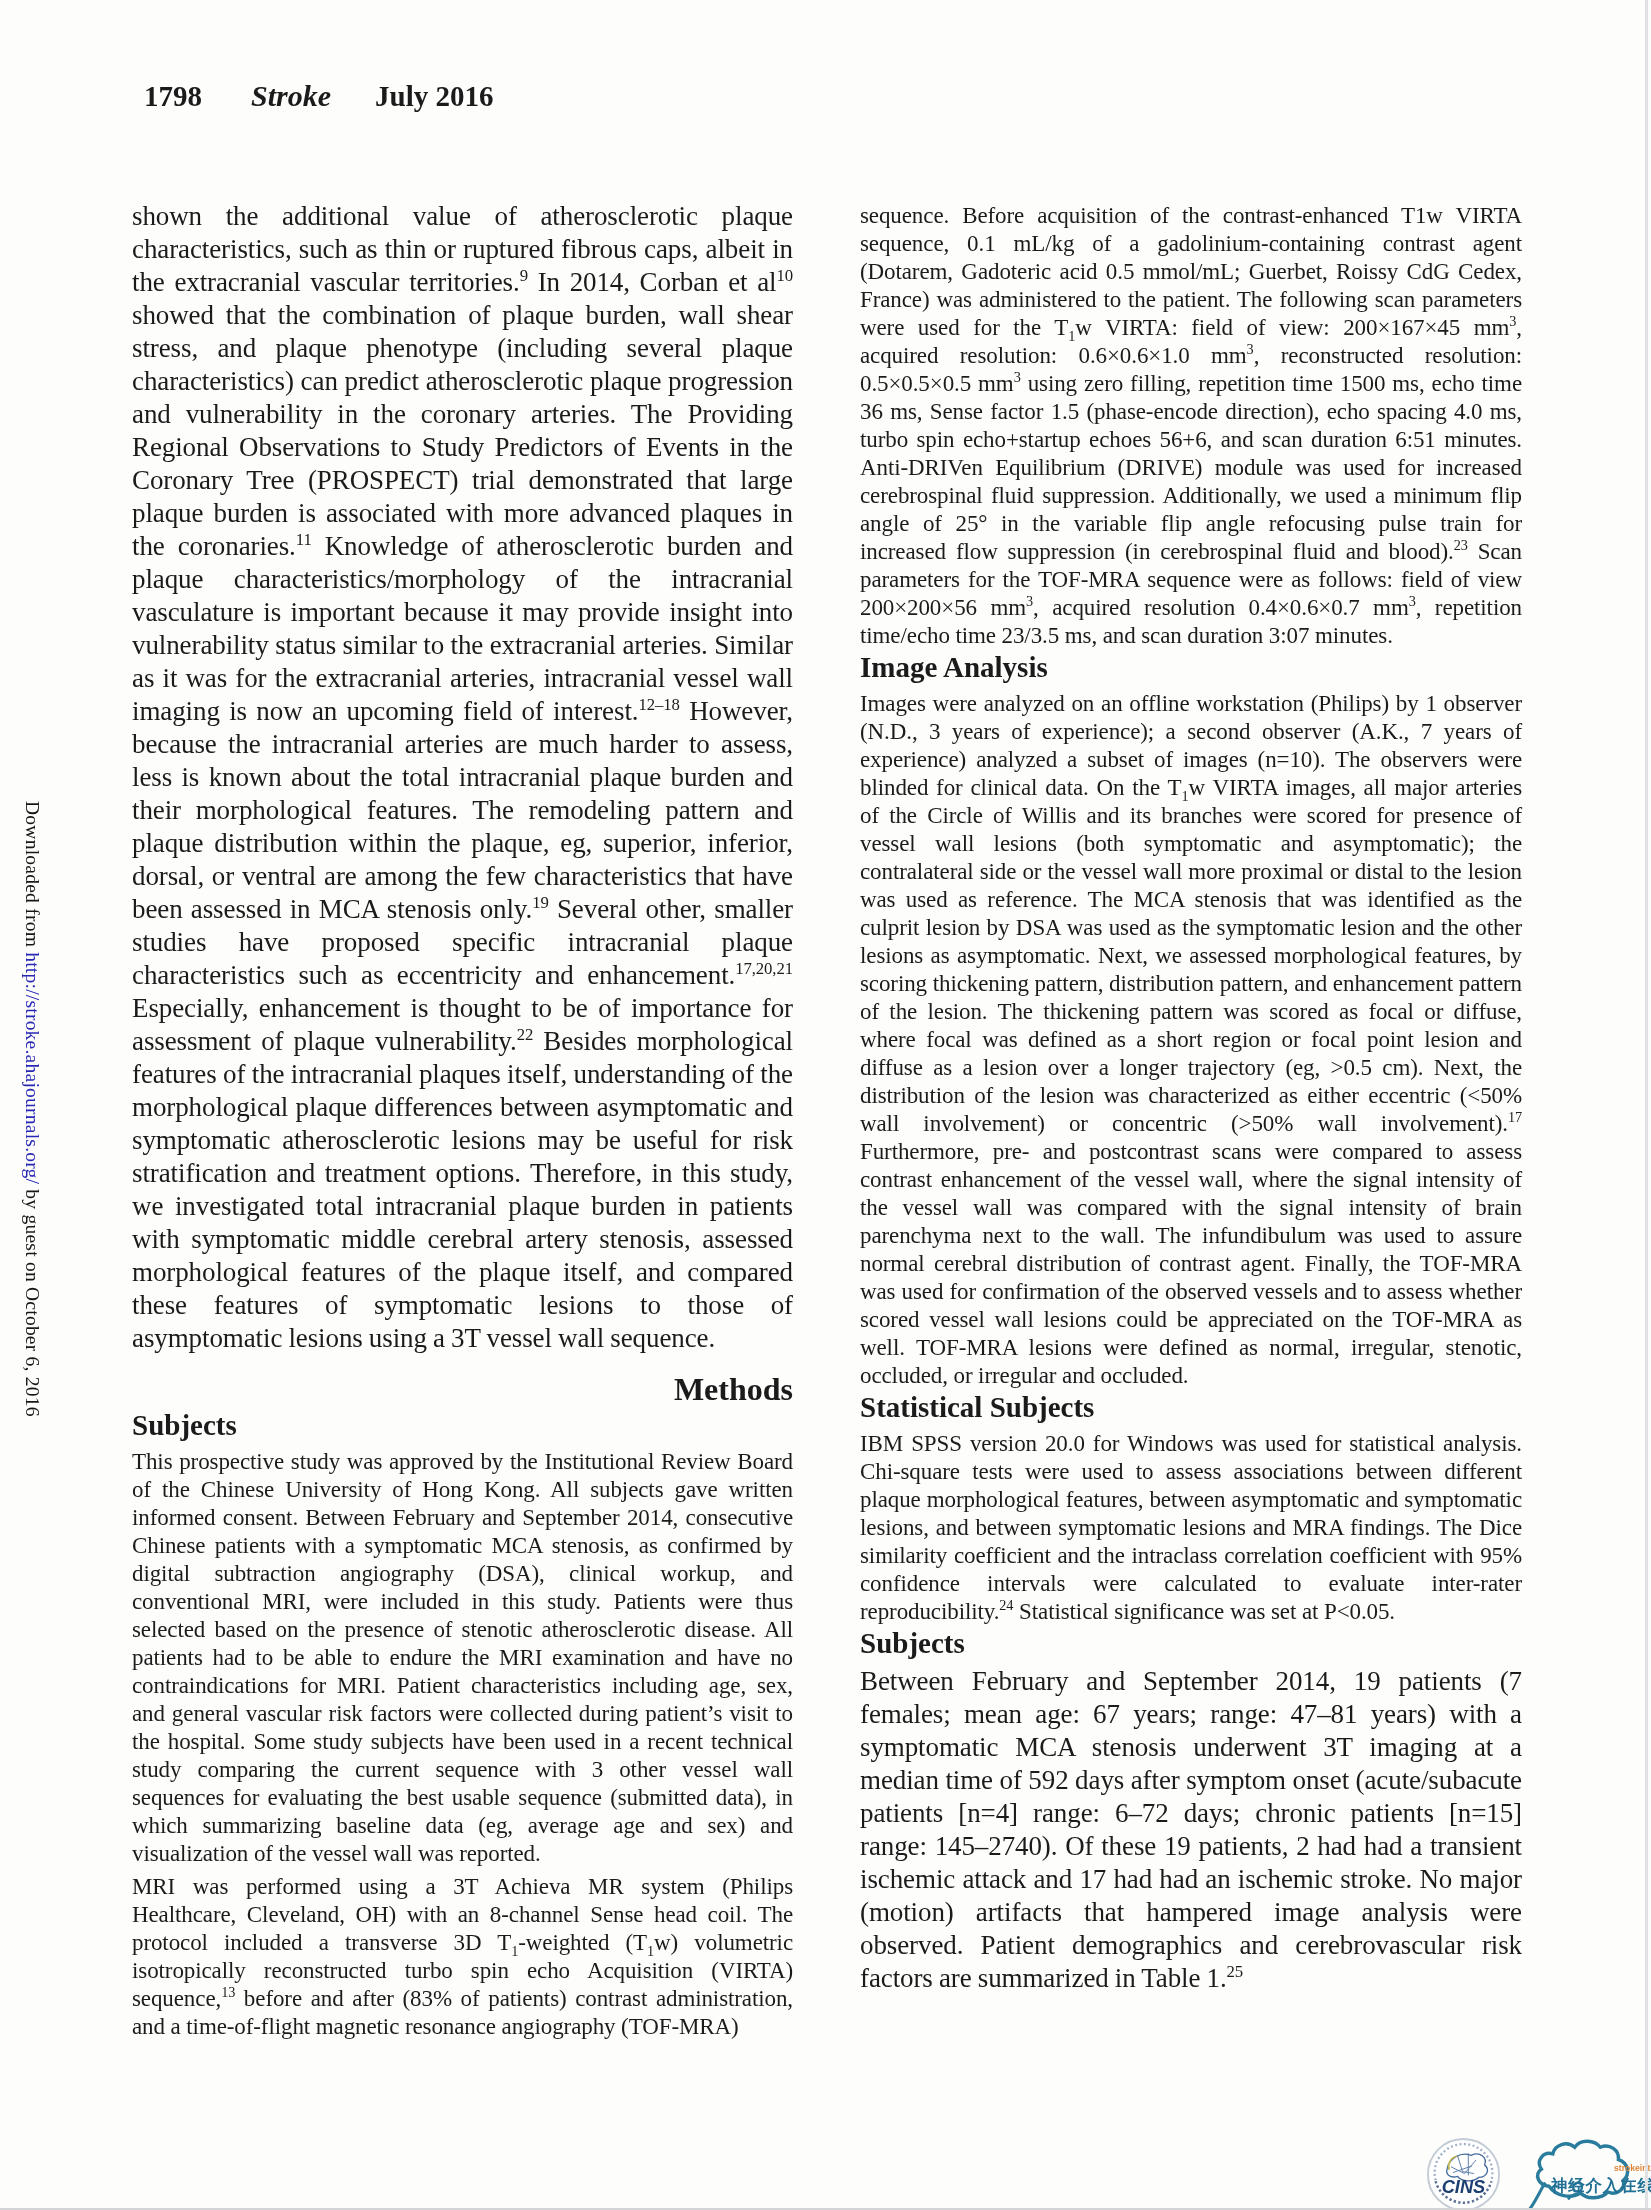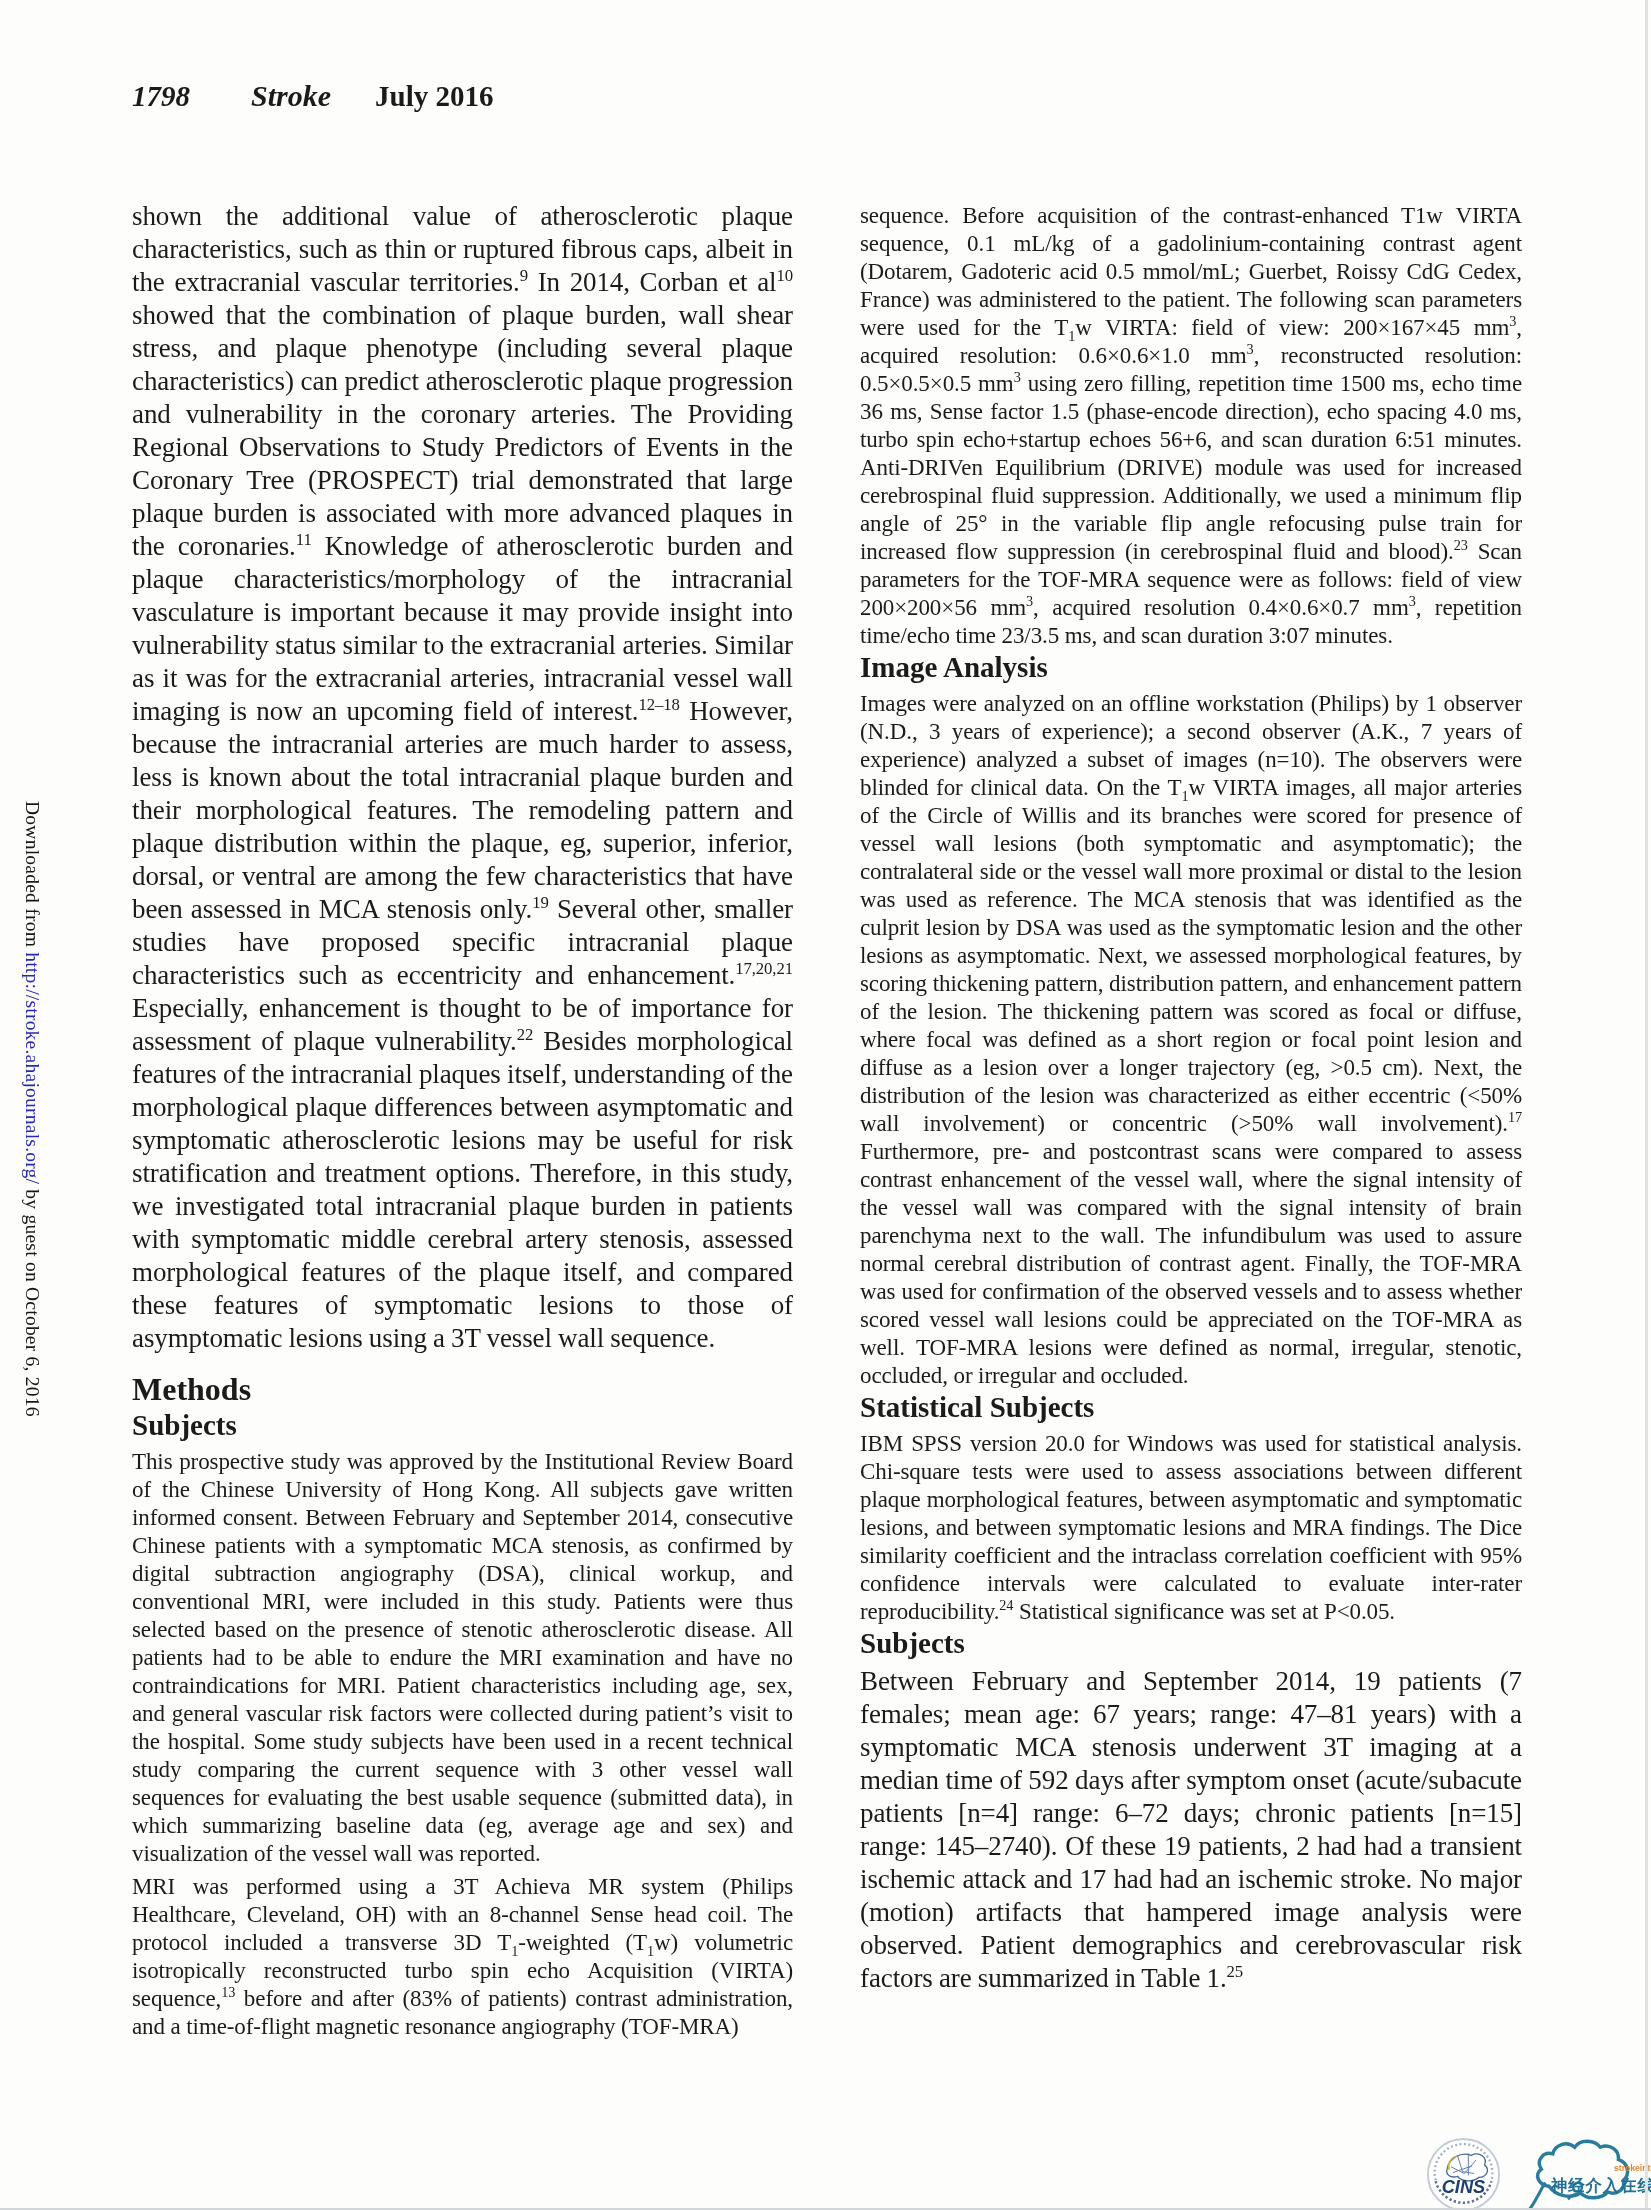--- a/index.html
+++ b/index.html
@@ -3,38 +3,38 @@
 <meta charset="utf-8">
 <style>
   html,body{margin:0;padding:0;background:#e8e8e8;}
   .page{
     position:relative;width:1652px;height:2211px;background:#fdfdfc;
     font-family:"Liberation Serif","DejaVu Serif",serif;color:#1b1b1b;
     overflow:hidden;margin:0 auto;
   }
   
   .runhead{position:absolute;top:80px;left:132px;width:669px;height:38px;font-size:29px;}
-  .runhead .folio{position:absolute;left:0;top:0;font-weight:bold;font-style:italic;}
+  .runhead .folio{position:absolute;left:12px;top:0;font-weight:bold;}
   .runhead .journal{position:absolute;left:119px;top:-1px;font-weight:bold;font-style:italic;font-size:30px;}
   .runhead .issue{position:absolute;left:243px;top:0;font-weight:bold;}
   
   .sidenote{
     position:absolute;left:21px;top:801px;height:669px;
     writing-mode:vertical-rl;white-space:nowrap;
     font-size:19.6px;letter-spacing:0.2px;color:#161616;
   }
   .sidenote a{color:#2727b3;text-decoration:none;}
   
   .col{position:absolute;top:200px;}
   .col-left{left:132px;width:661px;}
   .col-right{left:860px;width:662px;}
   p{margin:0;text-align:justify;hyphens:auto;-webkit-hyphens:auto;}
   .big{font-size:27px;line-height:33px;letter-spacing:-0.1px;word-spacing:-0.5px;}
   .small{font-size:23px;line-height:28px;letter-spacing:-0.1px;}
-  h2.center-head{font-size:32px;font-weight:bold;text-align:left;margin:15.3px 0 0 0;line-height:38px;}
+  h2.center-head{font-size:32px;font-weight:bold;text-align:right;margin:15.3px 0 0 0;line-height:38px;}
   h3.sub-head{font-size:29px;font-weight:bold;margin:0;line-height:35px;}
   .mt-subj{margin-top:13.4px;}
   .mt-body{margin-top:4.8px;}
   .mt-imaging{margin-top:27px;}
   .mt-ia{margin-top:25px;}
   .mt-sa{margin-top:23px;}
   .mt-results{margin-top:25px;}
   .mt-rsubj{margin-top:11.5px;}
   .col-right .lead{margin-top:2px;}
   sup{font-size:62%;line-height:0;vertical-align:super;}

